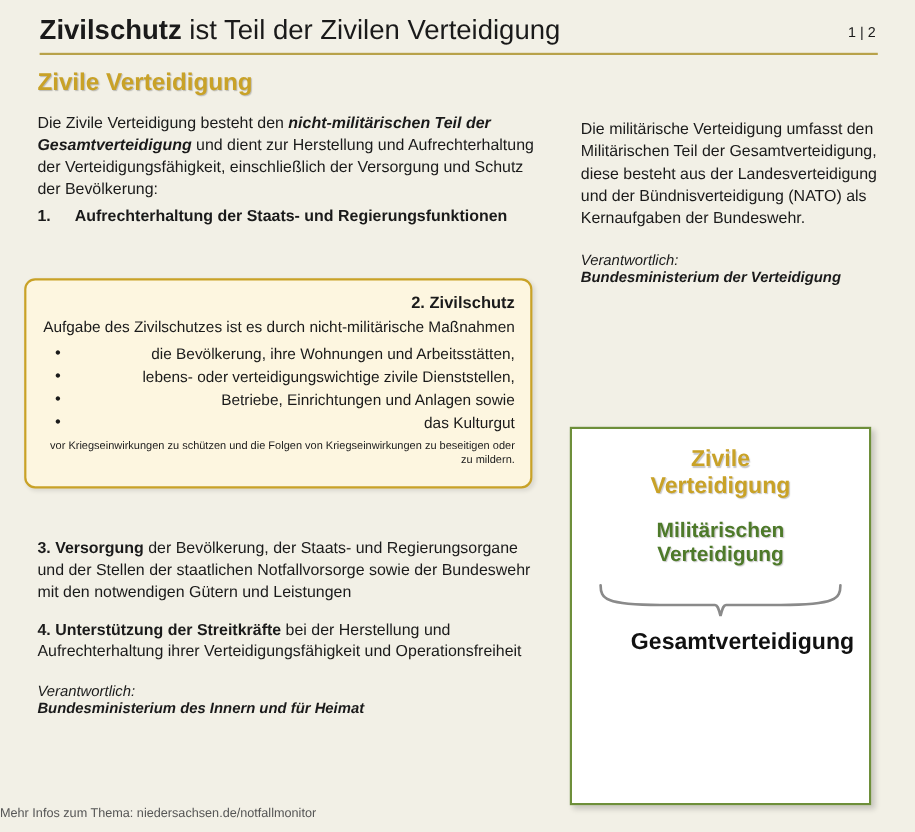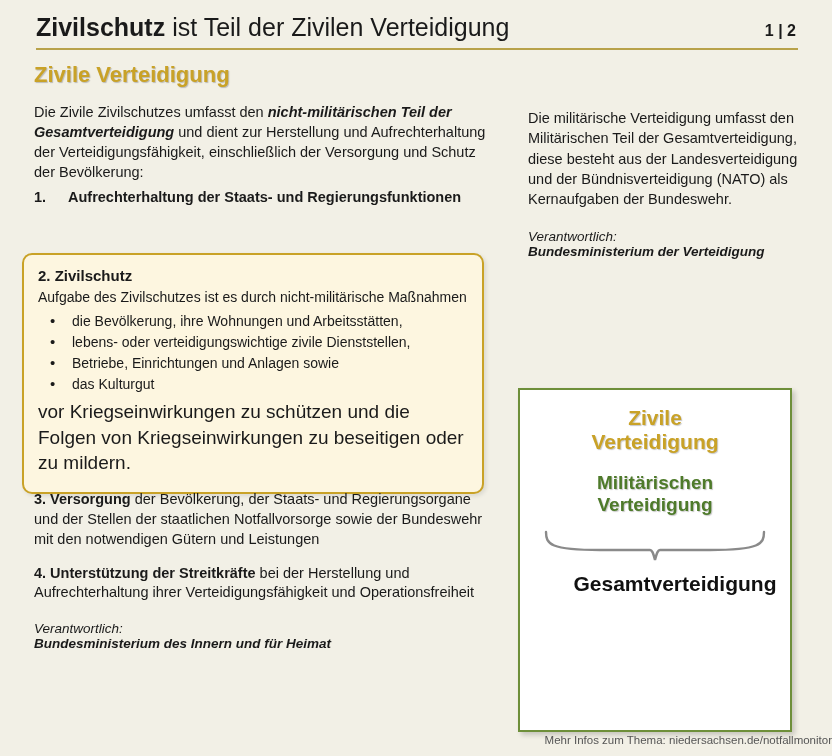--- a/index.html
+++ b/index.html
@@ -46,22 +46,22 @@
     left: 36px;
     top: 48px;
     width: 762px;
     height: 2px;
     background: #b8a24a;
   }
   .page-num {
     position: absolute;
     right: 36px;
     top: 22px;
-    font-size: 16px;
-    font-weight: bold;
+    font-size: 13px;
+    font-weight: normal;
     color: #1a1a1a;
   }
 
   
   .left-col {
     position: absolute;
     left: 34px;
     top: 62px;
     width: 470px;
   }
@@ -98,20 +98,21 @@
     position: absolute;
     left: 22px;
     top: 253px;
     width: 462px;
     box-sizing: border-box;
     background: #fdf6e0;
     border: 2px solid #c9a227;
     border-radius: 10px;
     padding: 12px 14px 16px 14px;
     box-shadow: 2px 2px 4px rgba(0,0,0,0.10);
+    text-align: right;
   }
   .box-zivilschutz .bz-title {
     font-size: 15px;
     font-weight: bold;
     margin: 0 0 4px 0;
   }
   .box-zivilschutz .bz-sub {
     font-size: 14px;
     line-height: 1.35;
     margin: 0 0 4px 0;
@@ -128,21 +129,21 @@
     position: relative;
   }
   .bz-list li::before {
     content: "\2022";
     position: absolute;
     left: 12px;
     top: -1px;
     font-size: 15px;
   }
   .bz-tail {
-    font-size: 19px;
+    font-size: 10px;
     line-height: 1.35;
     margin: 2px 0 0 0;
   }
 
   
   .lower-left {
     position: absolute;
     left: 34px;
     top: 490px;
     width: 460px;
@@ -237,39 +238,39 @@
     margin-top: 2px;
     padding-left: 40px;
   }
 
   
   .footer {
     position: absolute;
     left: 0;
     bottom: 10px;
     width: 832px;
-    text-align: right;
+    text-align: left;
     font-size: 11.5px;
     color: #555;
   }
 </style>
 </head>
 <body>
 
 <div class="slide">
 
   <div class="header">
     <div class="title"><span class="strong">Zivilschutz</span><span class="rest"> ist Teil der Zivilen Verteidigung</span></div>
   </div>
   <div class="header-rule"></div>
   <div class="page-num">1 | 2</div>
 
   <div class="left-col">
     <div class="h-zivile">Zivile Verteidigung</div>
-    <p class="intro"><span>Die Zivile Zivilschutzes umfasst den </span><span class="it-bold">nicht-militärischen Teil der Gesamtverteidigung</span><span> und dient zur Herstellung und Aufrechterhaltung der Verteidigungsfähigkeit, einschließlich der Versorgung und Schutz der Bevölkerung:</span></p>
+    <p class="intro"><span>Die Zivile Verteidigung besteht den </span><span class="it-bold">nicht-militärischen Teil der Gesamtverteidigung</span><span> und dient zur Herstellung und Aufrechterhaltung der Verteidigungsfähigkeit, einschließlich der Versorgung und Schutz der Bevölkerung:</span></p>
     <p class="item1"><span class="num">1.</span><span>Aufrechterhaltung der Staats- und Regierungsfunktionen</span></p>
   </div>
 
   <div class="box-zivilschutz">
     <div class="bz-title">2. Zivilschutz</div>
     <div class="bz-sub">Aufgabe des Zivilschutzes ist es durch nicht-militärische Maßnahmen</div>
     <ul class="bz-list">
       <li>die Bevölkerung, ihre Wohnungen und Arbeitsstätten,</li>
       <li>lebens- oder verteidigungswichtige zivile Dienststellen,</li>
       <li>Betriebe, Einrichtungen und Anlagen sowie</li>

